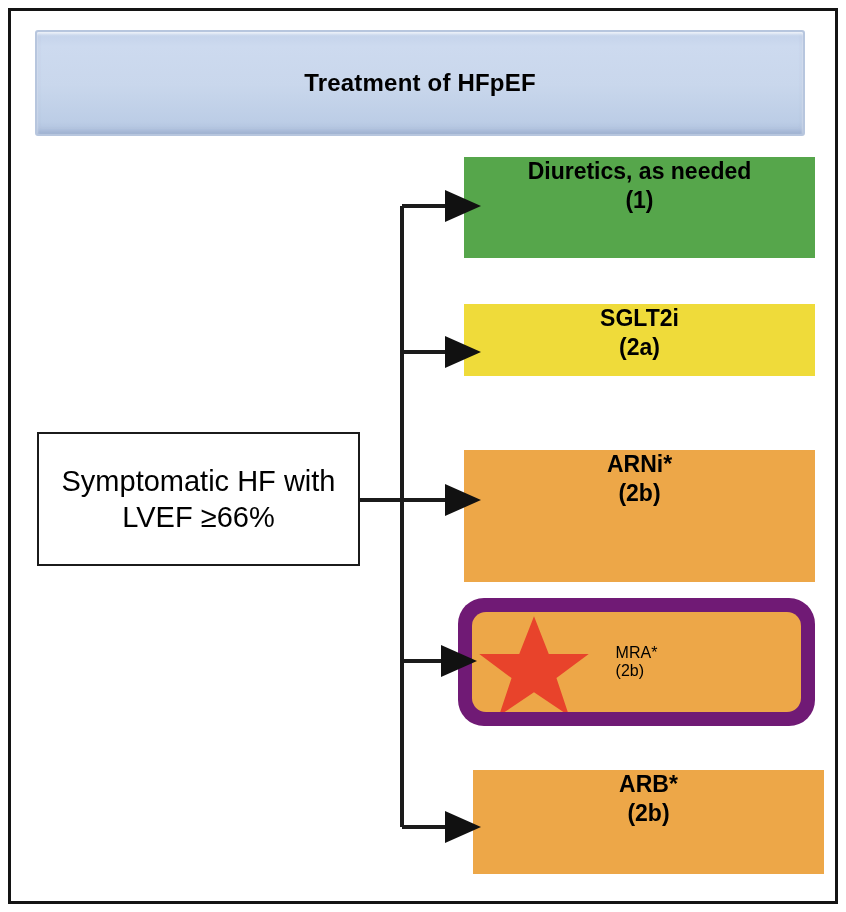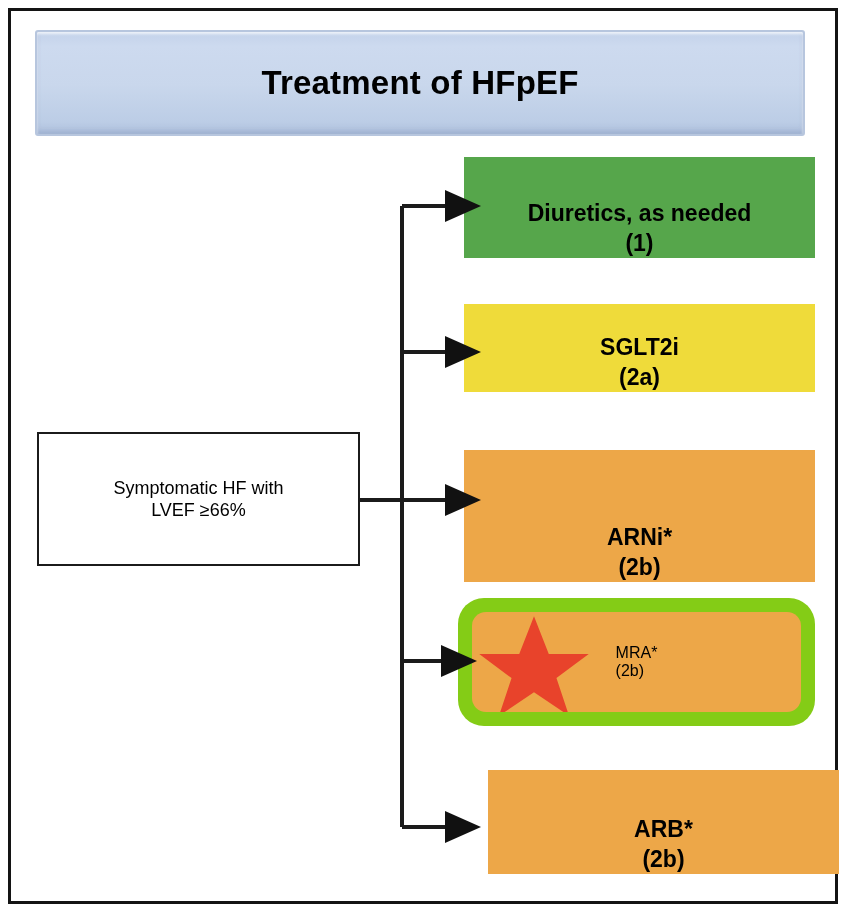--- a/index.html
+++ b/index.html
@@ -44,21 +44,21 @@
                 #aebfdc 100%);
     border: 2px solid #b7c6de;
     border-radius: 3px;
     box-shadow: inset 0 2px 3px rgba(255,255,255,.75),
                 inset 0 -3px 4px rgba(140,160,195,.45);
     display: flex;
     align-items: center;
     justify-content: center;
   }
   #title-banner .title-text {
-    font-size: 33px;
+    font-size: 24px;
     font-weight: bold;
     color: #000000;
     letter-spacing: .2px;
     text-align: center;
   }
 
   
   #root-node {
     position: absolute;
     left: 37px;
@@ -66,54 +66,54 @@
     width: 323px;
     height: 134px;
     box-sizing: border-box;
     background: #ffffff;
     border: 2px solid #1b1b1b;
     display: flex;
     align-items: center;
     justify-content: center;
   }
   #root-node .node-text {
-    font-size: 18px;
+    font-size: 29px;
     font-weight: normal;
     color: #000000;
     line-height: 1.25;
     text-align: center;
   }
 
   
   .tx-box {
     position: absolute;
     box-sizing: border-box;
     display: flex;
-    align-items: flex-end;
+    align-items: flex-start;
     justify-content: center;
     text-align: center;
   }
   .tx-box .tx-label {
     font-size: 23px;
     font-weight: bold;
     color: #000000;
     line-height: 1.28;
     position: relative;
     z-index: 2;
   }
 
   
   #tx-highlight-mra {
     position: absolute;
     left: 458px;
     top: 598px;
     width: 357px;
     height: 128px;
     box-sizing: border-box;
-    background: #84cc16;
+    background: #701a75;
     border-radius: 26px;
     padding: 14px;
   }
   #tx-highlight-mra .inner {
     width: 100%;
     height: 100%;
     border-radius: 14px;
     background: #eda748;
     position: relative;
     display: flex;
@@ -158,21 +158,21 @@
     </div>
   </div>
 
   <div class="tx-box" id="tx-box-diuretics" style="left:464px; top:157px; width:351px; height:101px; background:#56a64b;">
     <div class="tx-label">
       <span>Diuretics, as needed</span><br>
       <span>(1)</span>
     </div>
   </div>
 
-  <div class="tx-box" id="tx-box-sglt2i" style="left:464px; top:304px; width:351px; height:88px; background:#efdb3a;">
+  <div class="tx-box" id="tx-box-sglt2i" style="left:464px; top:304px; width:351px; height:72px; background:#efdb3a;">
     <div class="tx-label">
       <span>SGLT2i</span><br>
       <span>(2a)</span>
     </div>
   </div>
 
   <div class="tx-box" id="tx-box-arni" style="left:464px; top:450px; width:351px; height:132px; background:#eda748;">
     <div class="tx-label">
       <span>ARNi*</span><br>
       <span>(2b)</span>
@@ -184,21 +184,21 @@
       <svg id="star-icon" viewBox="0 0 100 95">
         <polygon points="50,2 63.5,36.5 100,36.5 70.5,58.5 82,93 50,71.5 18,93 29.5,58.5 0,36.5 36.5,36.5" fill="#e8432b"></polygon>
       </svg>
       <div class="tx-label">
         <span>MRA*</span><br>
         <span>(2b)</span>
       </div>
     </div>
   </div>
 
-  <div class="tx-box" id="tx-box-arb" style="left:488px; top:770px; width:351px; height:104px; background:#eda748;">
+  <div class="tx-box" id="tx-box-arb" style="left:473px; top:770px; width:351px; height:104px; background:#eda748;">
     <div class="tx-label">
       <span>ARB*</span><br>
       <span>(2b)</span>
     </div>
   </div>
 
   <svg id="connectors">
     <defs>
       <marker id="arrowhead" markerWidth="9" markerHeight="8" refX="0.5" refY="4" orient="auto" markerUnits="strokeWidth">
         <polygon points="0,0 9,4 0,8" fill="#111111"></polygon>

